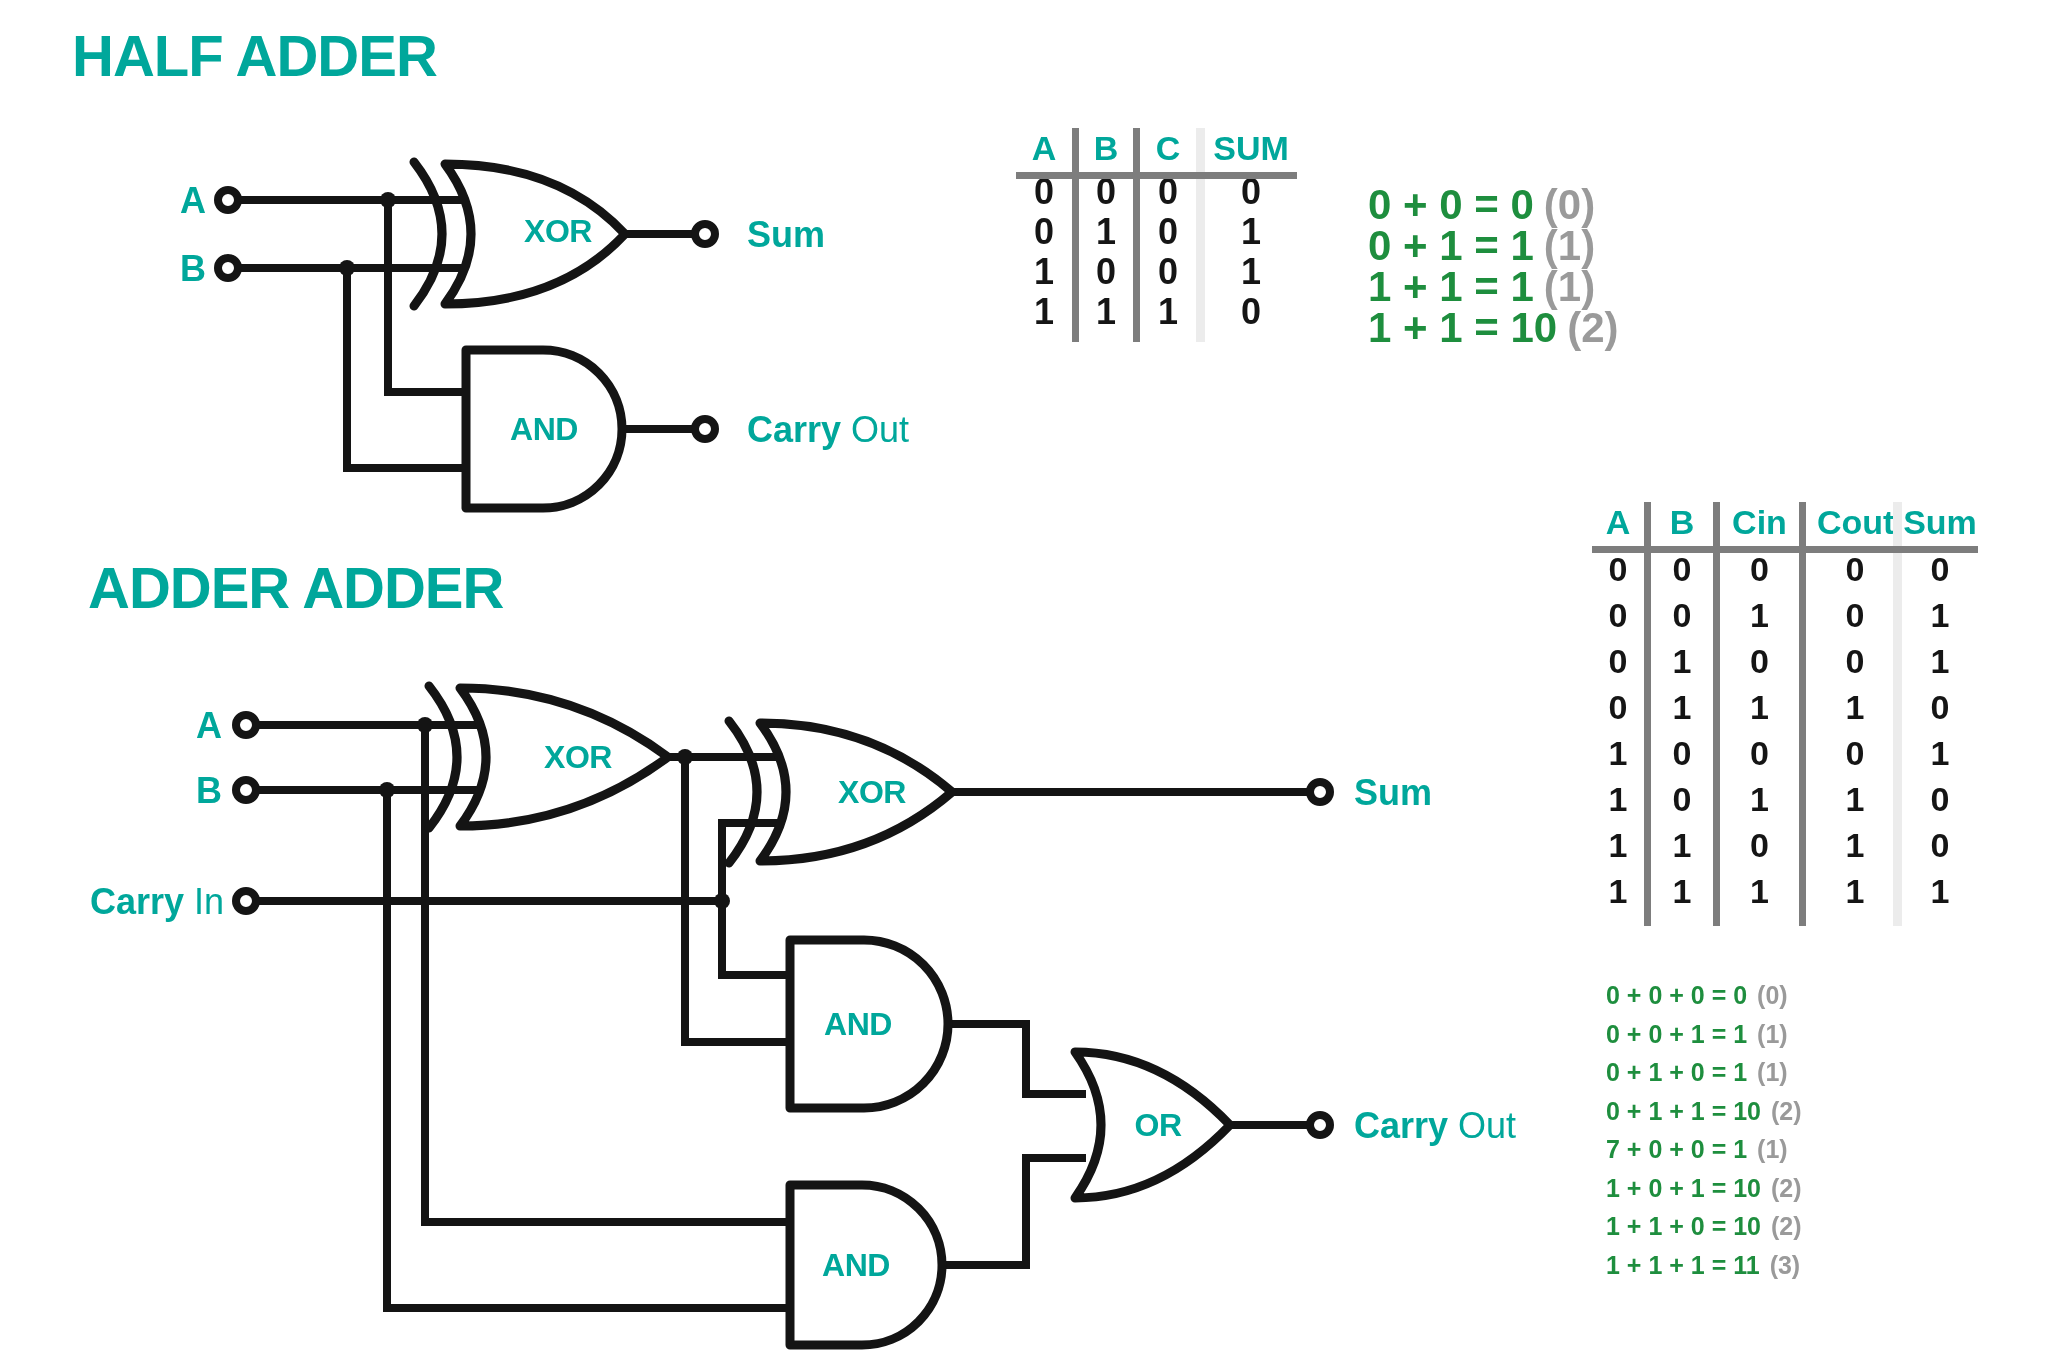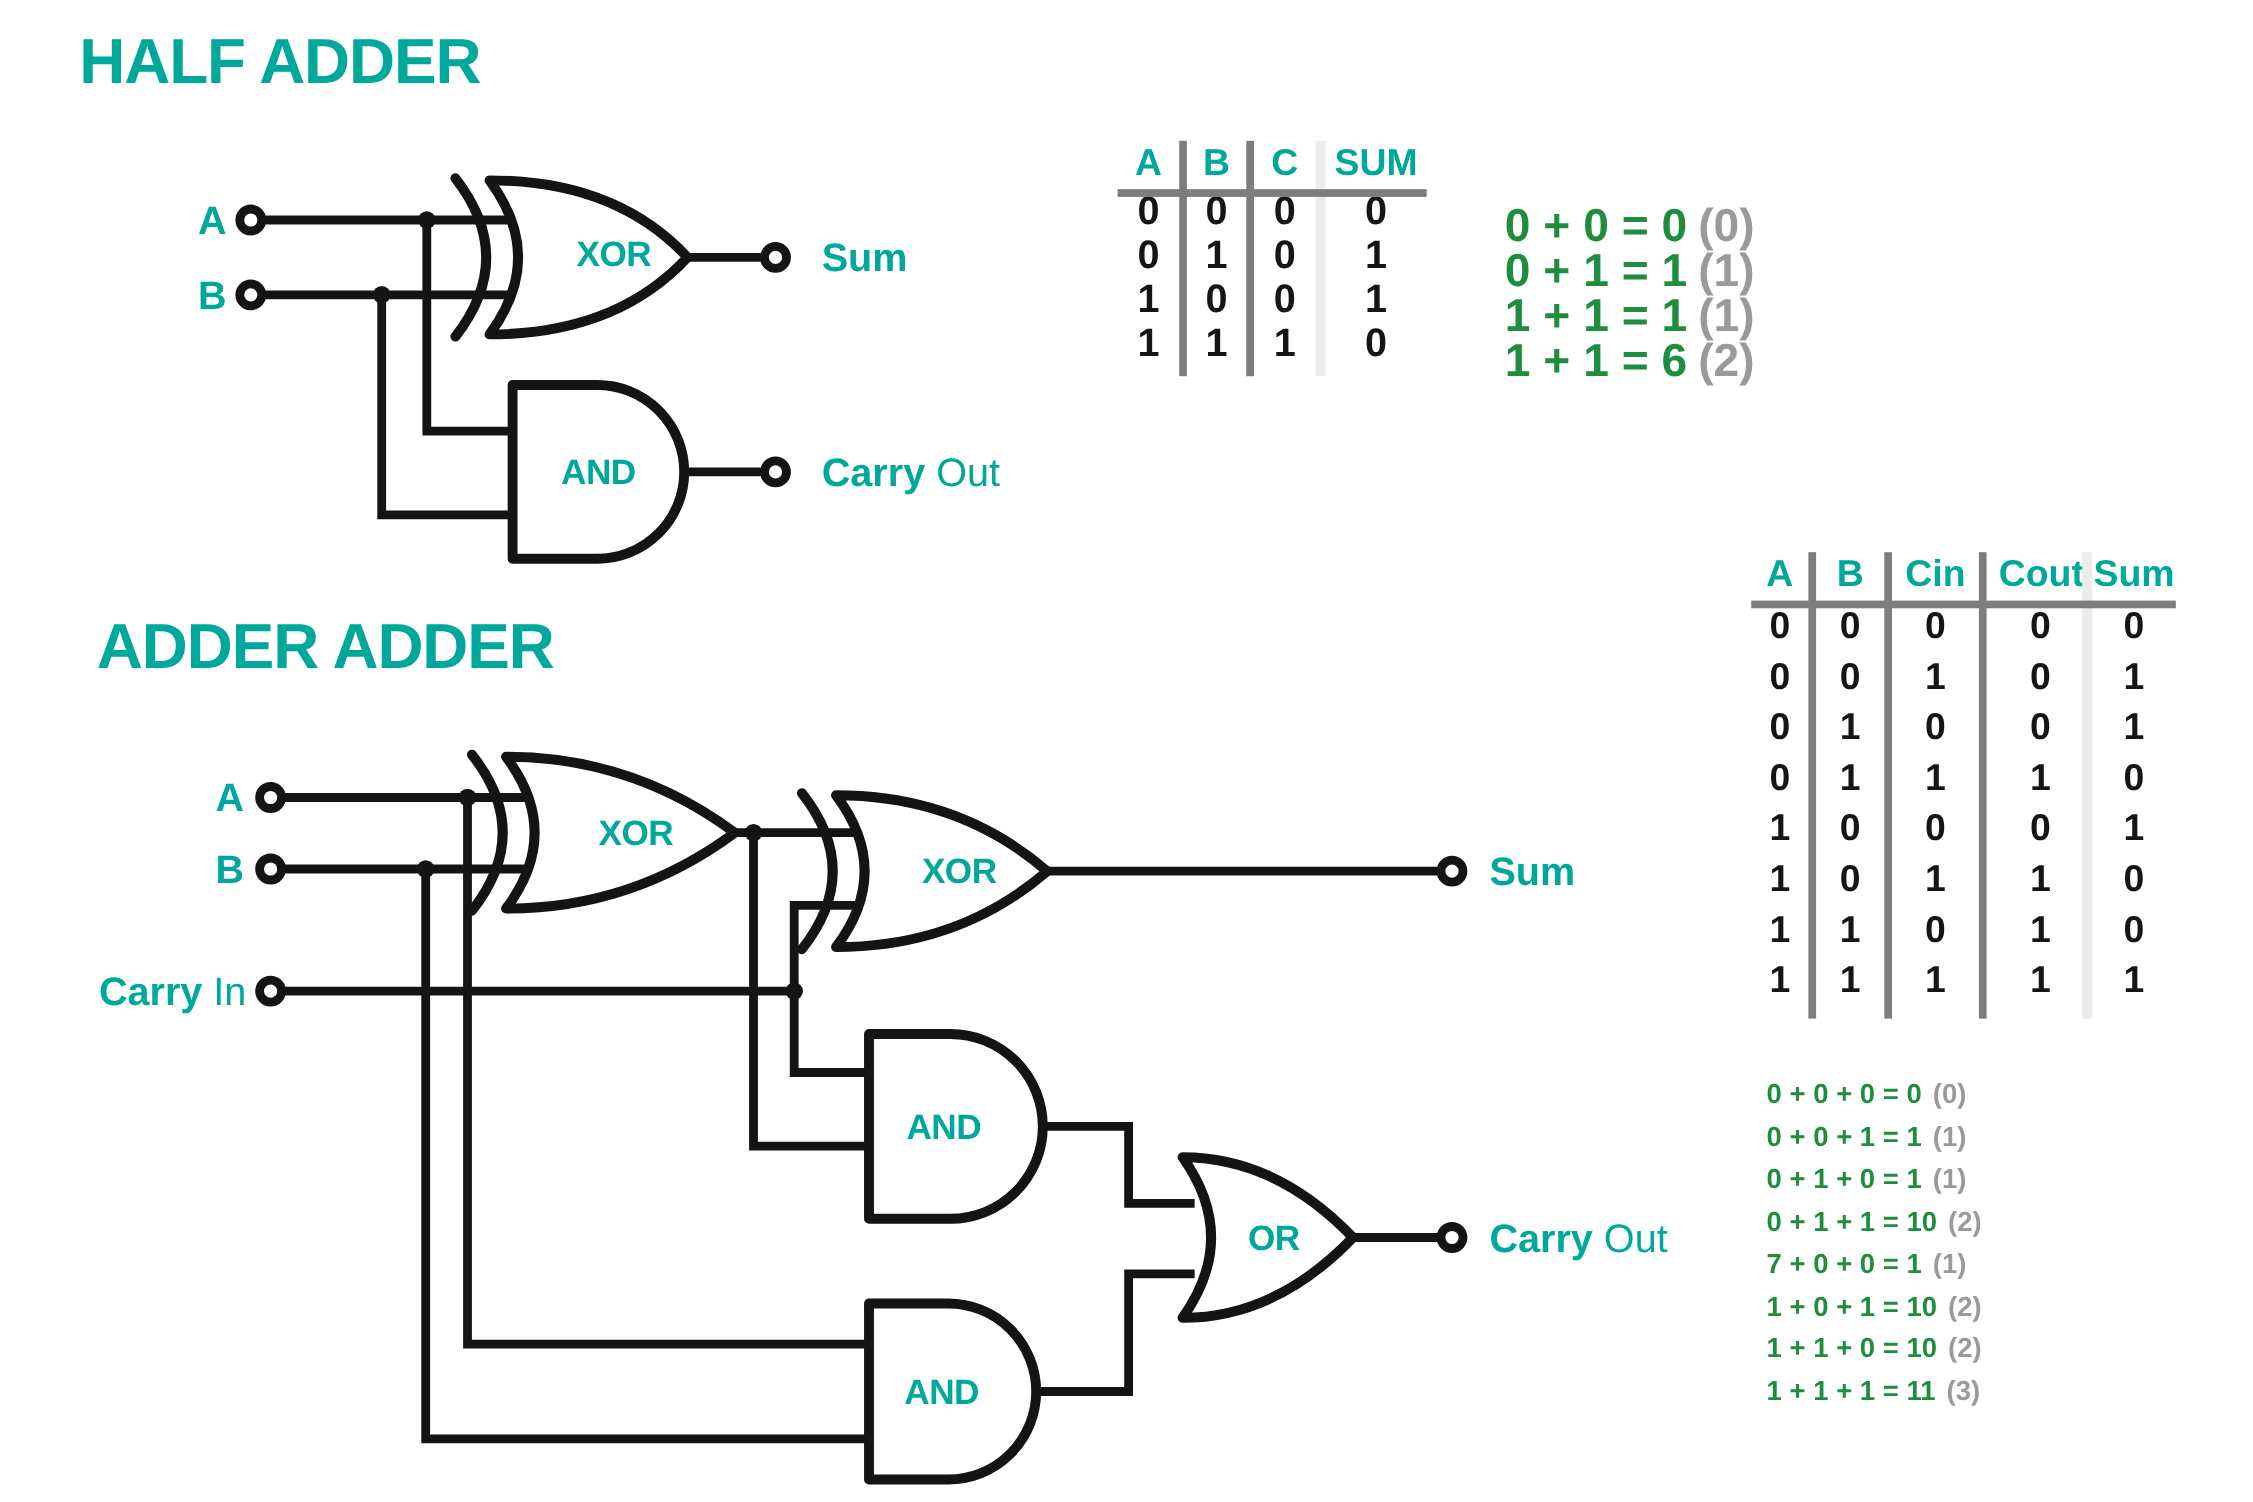--- a/index.html
+++ b/index.html
@@ -155,21 +155,21 @@
       <div class="td">1</div>
       <div class="td">0</div>
     </div>
     <div class="hrule"></div>
   </div>
 
   <div class="equations" id="half-eqs" style="left:1368px;top:184px;">
     <div class="eq"><span class="expr">0 + 0 = 0</span><span class="note">(0)</span></div>
     <div class="eq"><span class="expr">0 + 1 = 1</span><span class="note">(1)</span></div>
     <div class="eq"><span class="expr">1 + 1 = 1</span><span class="note">(1)</span></div>
-    <div class="eq"><span class="expr">1 + 1 = 6</span><span class="note">(2)</span></div>
+    <div class="eq"><span class="expr">1 + 1 = 10</span><span class="note">(2)</span></div>
   </div>
 
   <div class="ttable" id="full-table" style="left:1592px;top:502px;height:424px;">
     <div class="col" style="width:52px;">
       <div class="th">A</div>
       <div class="td">0</div>
       <div class="td">0</div>
       <div class="td">0</div>
       <div class="td">0</div>
       <div class="td">1</div>

